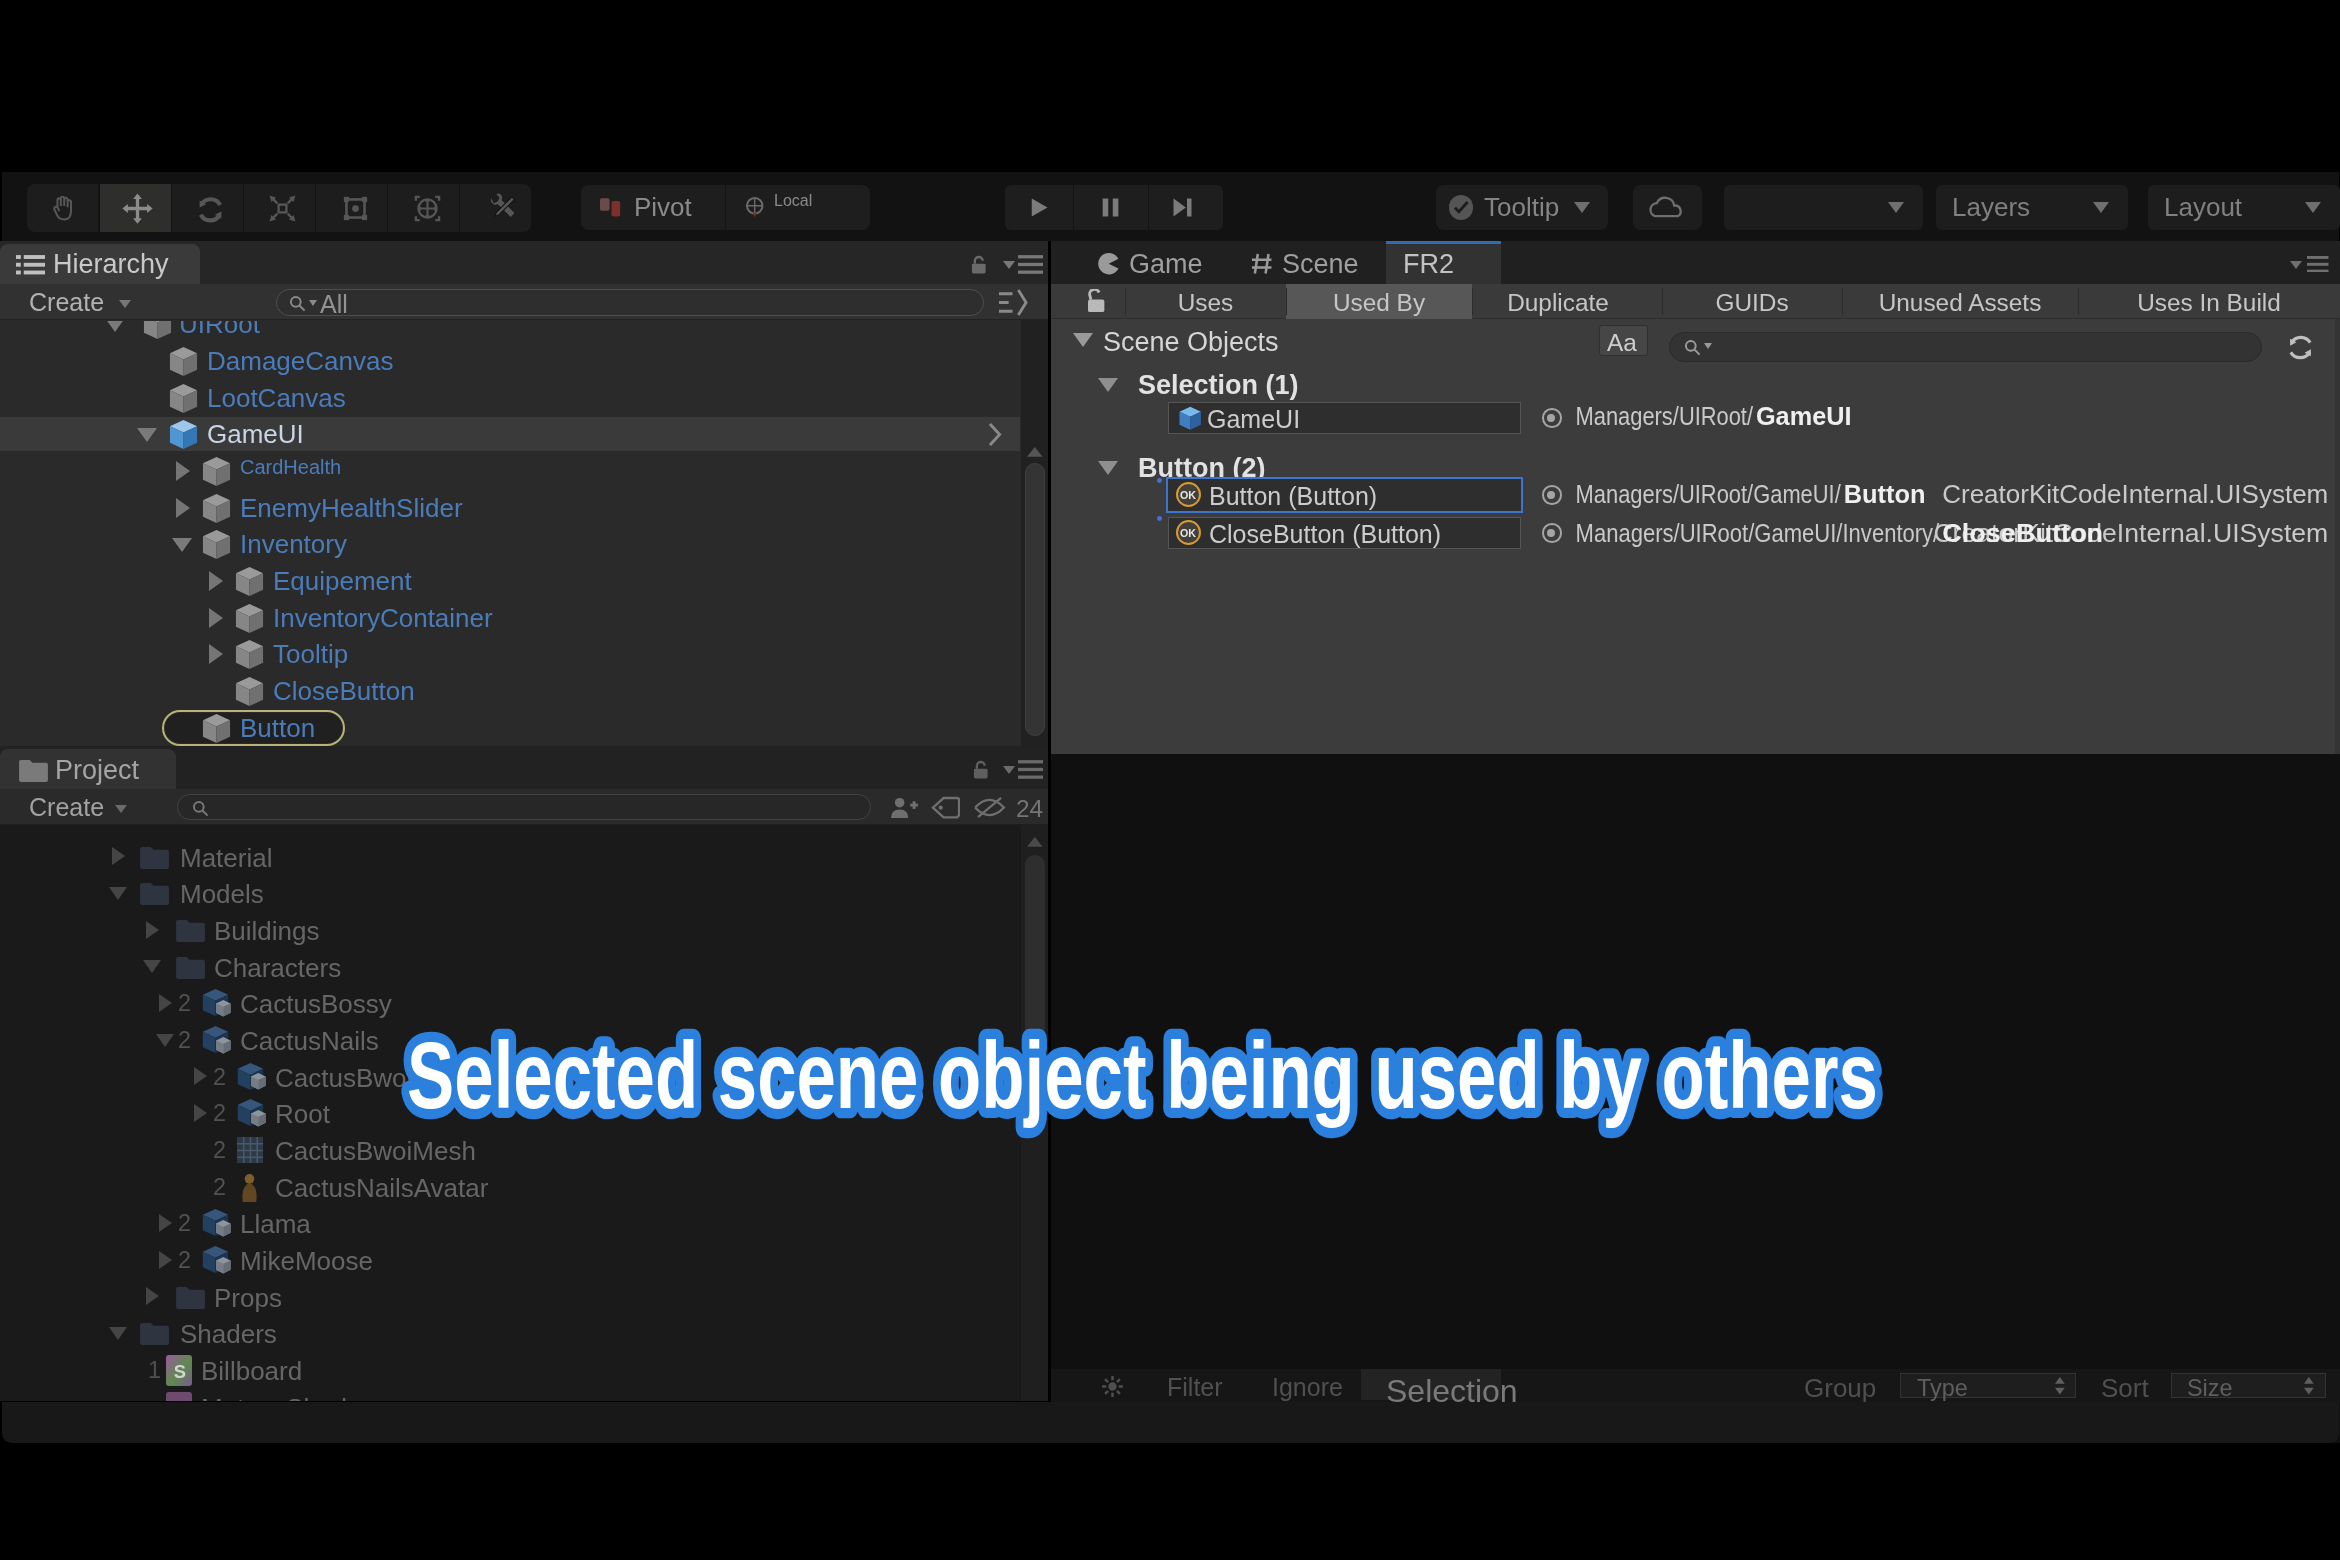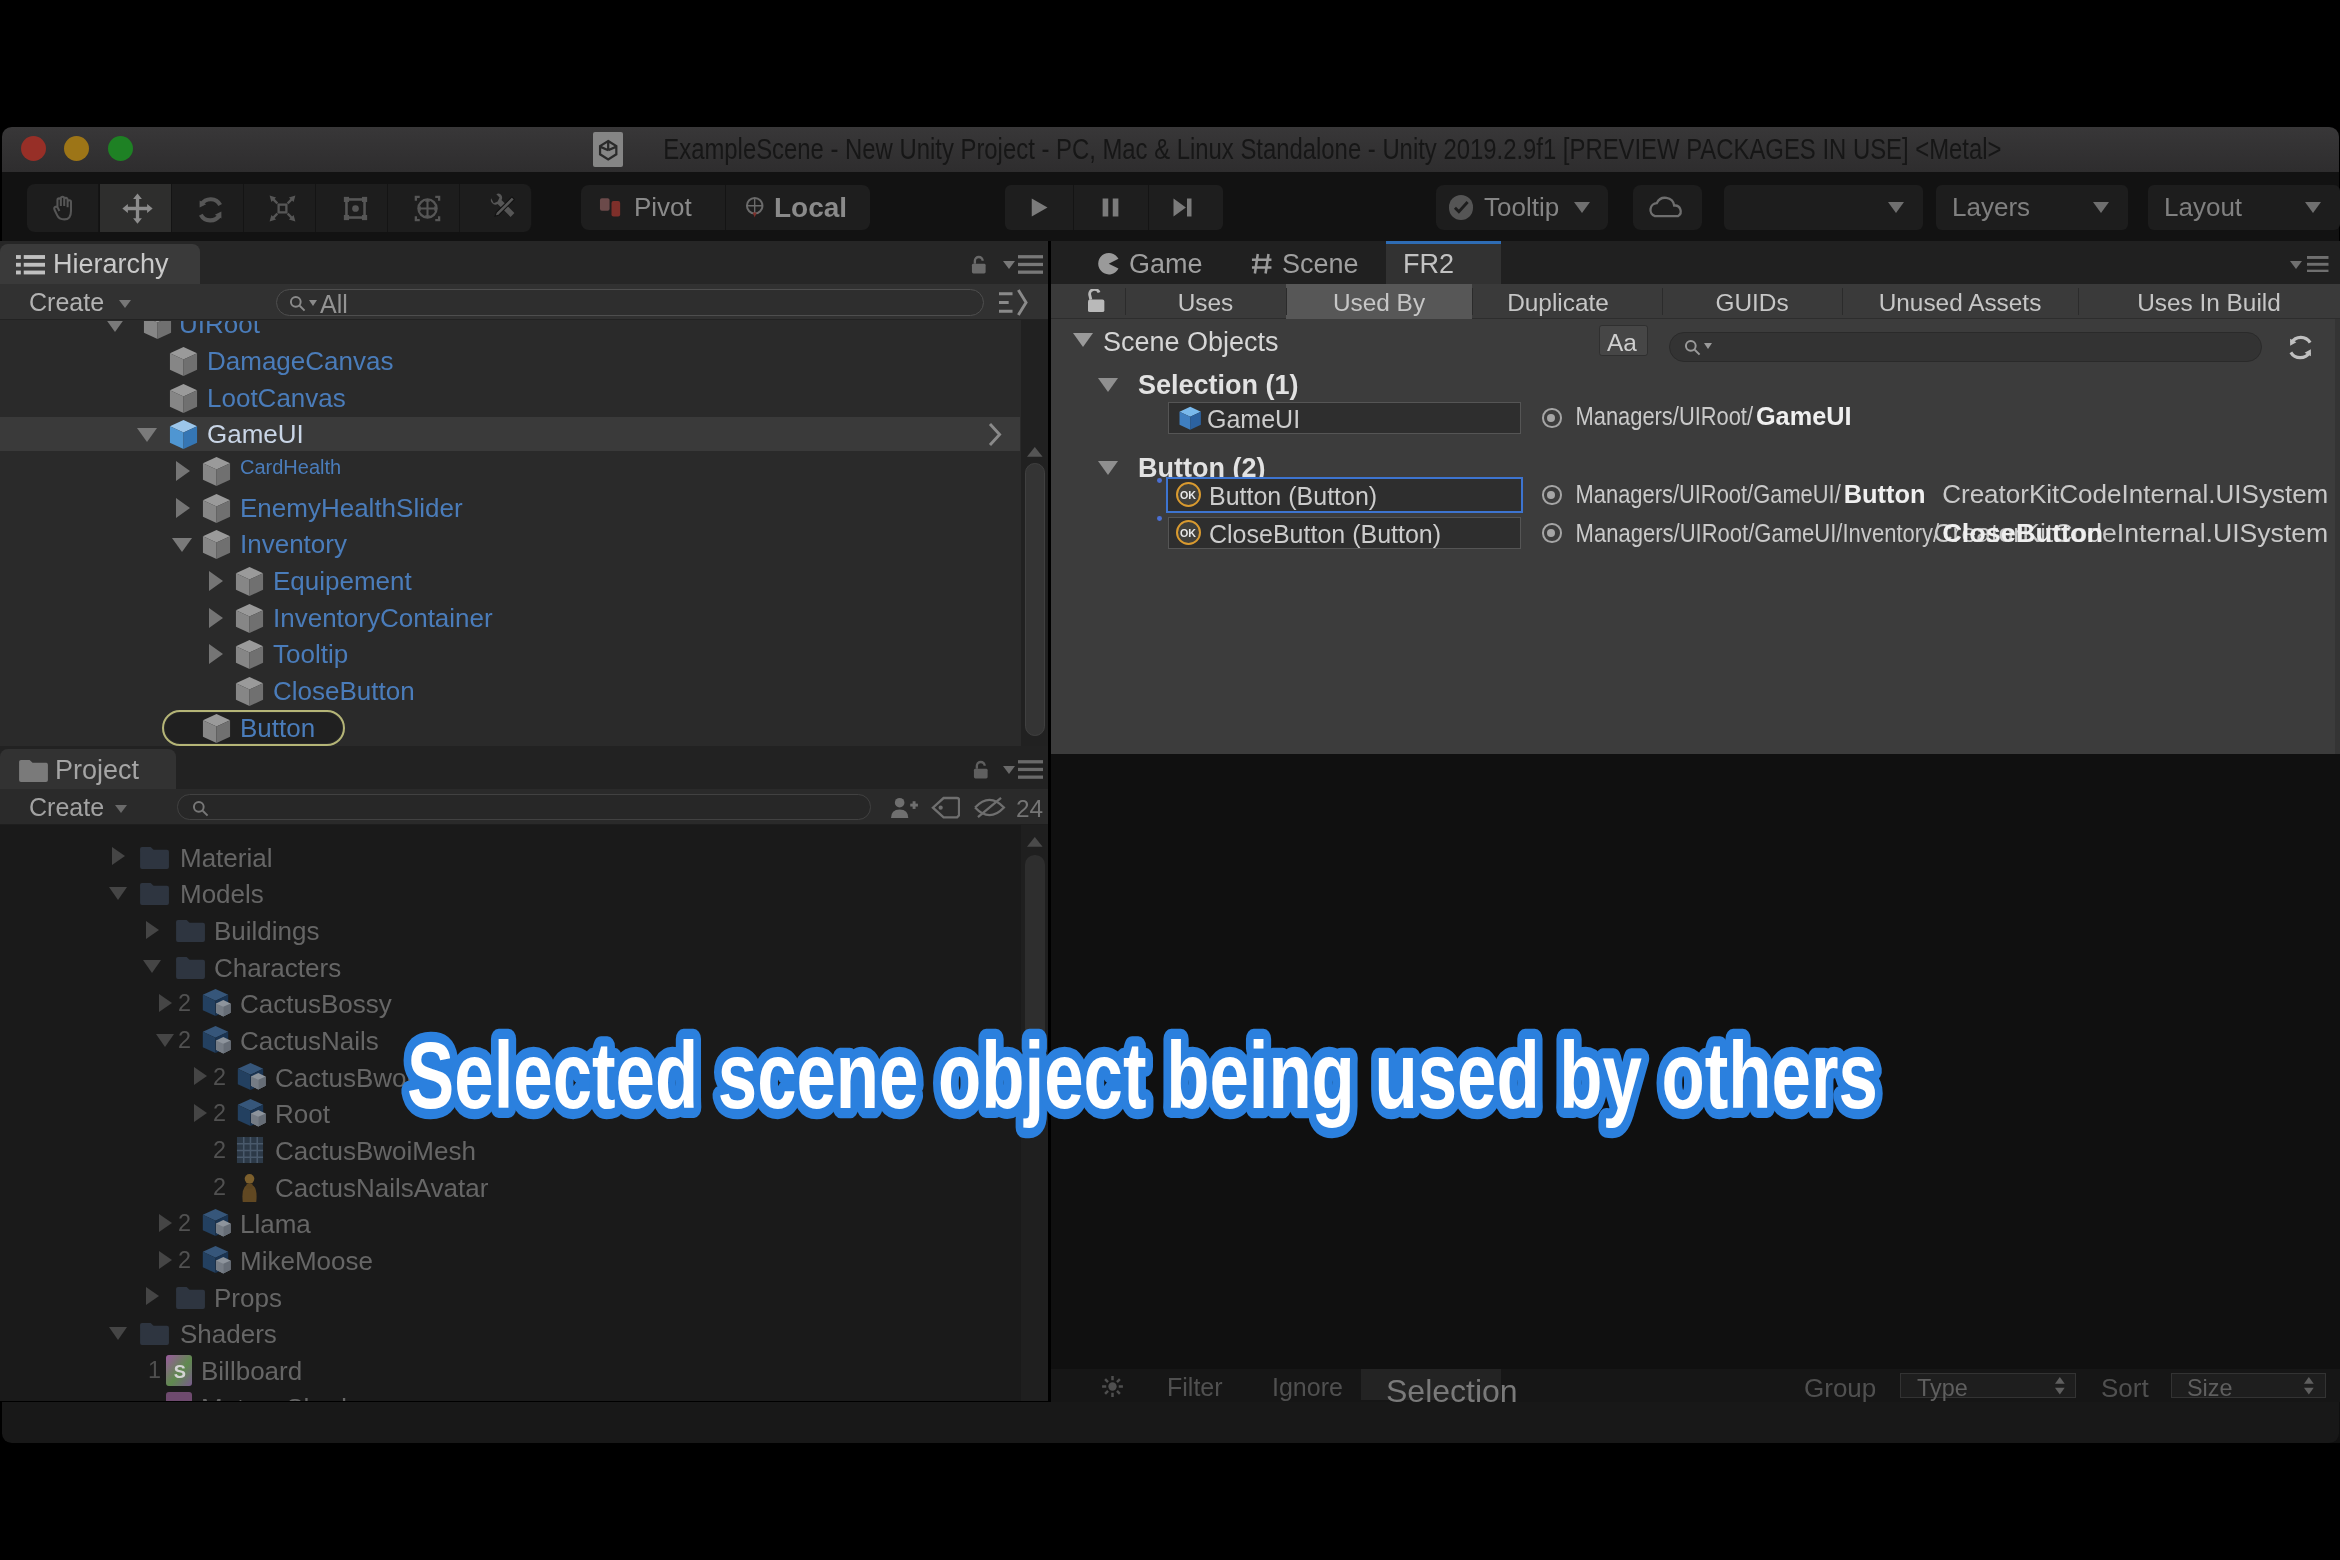--- a/index.html
+++ b/index.html
@@ -4,32 +4,20 @@
   * { margin:0; padding:0; box-sizing:border-box; }
   html,body { width:2341px; height:1560px; background:#000; overflow:hidden;
     font-family:"Liberation Sans", sans-serif; }
   .abs { position:absolute; }
   .txt { position:absolute; white-space:nowrap; }
 </style>
 </head>
 <body>
 <div class="abs" style="left:0;top:0;width:2341px;height:1560px;background:#000;">
 
-<div class="abs" style="left:2px;top:127px;width:2337px;height:45px;background:linear-gradient(#383738,#2e2d2e);border-radius:9.8px 9.8px 0 0;">
-<div class="abs" style="left:18.5px;top:8.8px;width:25px;height:25px;border-radius:50%;background:#972f27;"></div>
-<div class="abs" style="left:62px;top:8.8px;width:25px;height:25px;border-radius:50%;background:#9d7517;"></div>
-<div class="abs" style="left:106px;top:8.8px;width:25px;height:25px;border-radius:50%;background:#1e8124;"></div>
-<div class="abs" style="left:591px;top:4.9px;width:30px;height:35px;background:#858585;border-radius:2px;"></div>
-<svg class="abs" style="left:594px;top:10.7px;" width="24.4" height="24.4" viewBox="0 0 24 24">
-        <path d="M12 3 L20 8 L20 16 L12 21 L4 16 L4 8 Z M12 3 L12 12 M4 8.5 L12 12 M20 8.5 L12 12" stroke="#2a2a2a" stroke-width="2.2" fill="none"></path>
-      </svg>
-<svg class="abs" style="left:0;top:0;" width="2337" height="41" viewBox="0 0 2396 42">
-        <text x="678" y="33" font-family="Liberation Sans" font-size="30" fill="#161616" textLength="1372" lengthAdjust="spacingAndGlyphs">ExampleScene - New Unity Project - PC, Mac &amp; Linux Standalone - Unity 2019.2.9f1 [PREVIEW PACKAGES IN USE] &lt;Metal&gt;</text>
-      </svg>
-</div>
 <div class="abs" style="left:2px;top:172px;width:2337px;height:69px;background:#121212;">
 <div class="abs" style="left:25px;top:11.7px;width:72px;height:48px;background:#1d1d1d;border-radius:7.8px 0 0 7.8px;border-right:1px solid #141414;"></div>
 <div class="abs" style="left:98px;top:11.7px;width:72px;height:48px;background:#2e2e2d;border-right:1px solid #141414;"></div>
 <div class="abs" style="left:170px;top:11.7px;width:72px;height:48px;background:#1d1d1d;border-right:1px solid #141414;"></div>
 <div class="abs" style="left:242px;top:11.7px;width:72px;height:48px;background:#1d1d1d;border-right:1px solid #141414;"></div>
 <div class="abs" style="left:314px;top:11.7px;width:72px;height:48px;background:#1d1d1d;border-right:1px solid #141414;"></div>
 <div class="abs" style="left:386px;top:11.7px;width:72px;height:48px;background:#1d1d1d;border-right:1px solid #141414;"></div>
 <div class="abs" style="left:458px;top:11.7px;width:72px;height:48px;background:#1d1d1d;border-radius:0 7.8px 7.8px 0;border-right:1px solid #141414;"></div>
 <svg class="abs" style="left:43px;top:21.5px;" width="37" height="29" viewBox="0 0 24 24">
         <path d="M7 11 V5 a1.4 1.4 0 0 1 2.8 0 V10 M9.8 10 V3.6 a1.4 1.4 0 0 1 2.8 0 V10 M12.6 10 V4.6 a1.4 1.4 0 0 1 2.8 0 V11 M15.4 11 V6.6 a1.4 1.4 0 0 1 2.8 0 V14 q0 7 -5.5 7 q-4.5 0 -6 -3.5 L4.6 13 q-0.8 -1.8 0.8 -2.4 q1.2 -0.4 2 1 L8.6 14" fill="none" stroke="#565656" stroke-width="1.7"></path>
@@ -72,21 +60,21 @@
 <svg class="abs" style="left:597px;top:25px;" width="25" height="21.5" viewBox="0 0 26 22">
         <rect x="1" y="1" width="10" height="13" rx="2" fill="#6b4a4a"></rect>
         <rect x="13" y="4" width="9" height="16" rx="2" fill="#7e2f2a"></rect>
       </svg>
 <div class="txt" style="left:632px;top:19.5px;font-size:26px;color:#8a8a8a;font-weight:normal;">Pivot</div>
 <svg class="abs" style="left:741px;top:24.4px;" width="23.4" height="23.4" viewBox="0 0 24 24">
         <circle cx="12" cy="10" r="8" fill="none" stroke="#6b6b6b" stroke-width="2"></circle>
         <path d="M12 2 v16 M4 10 h16" stroke="#6b6b6b" stroke-width="1.4"></path>
         <path d="M10 17 l2 5 2 -5 Z" fill="#7e2f2a"></path>
       </svg>
-<div class="txt" style="left:772px;top:19.5px;font-size:28px;color:#8a8a8a;font-weight:bold;">Local</div>
+<div class="txt" style="left:772px;top:19.5px;font-size:16px;color:#8a8a8a;font-weight:normal;">Local</div>
 <div class="abs" style="left:1003px;top:12.7px;width:218px;height:45px;background:#1e1e1e;border-radius:5.9px;"></div>
 <div class="abs" style="left:1071px;top:12.7px;width:1px;height:45px;background:#141414;"></div>
 <div class="abs" style="left:1146px;top:12.7px;width:1px;height:45px;background:#141414;"></div>
 <svg class="abs" style="left:1022px;top:21.5px;" width="29" height="27" viewBox="0 0 24 24">
         <path d="M6 4 L20 12 L6 20 Z" fill="#7b7b7b"></path>
       </svg>
 <svg class="abs" style="left:1094px;top:21.5px;" width="29" height="27" viewBox="0 0 24 24">
         <rect x="5" y="4" width="5" height="16" fill="#7b7b7b"></rect>
         <rect x="14" y="4" width="5" height="16" fill="#7b7b7b"></rect>
       </svg>

